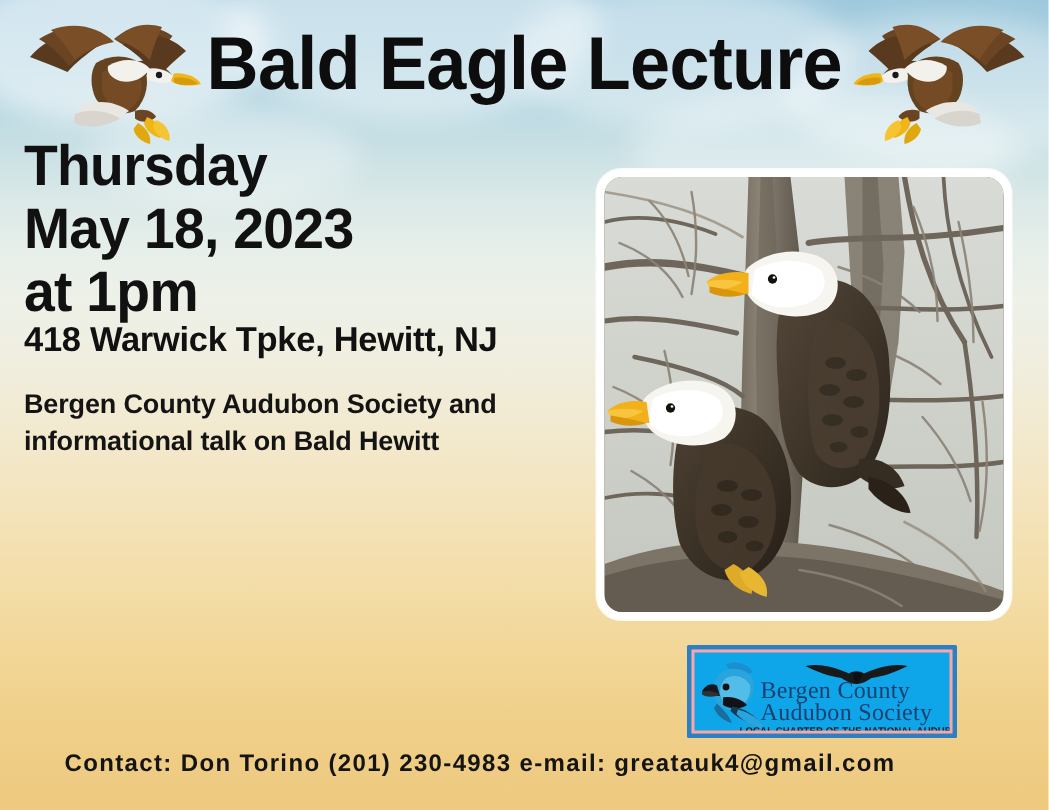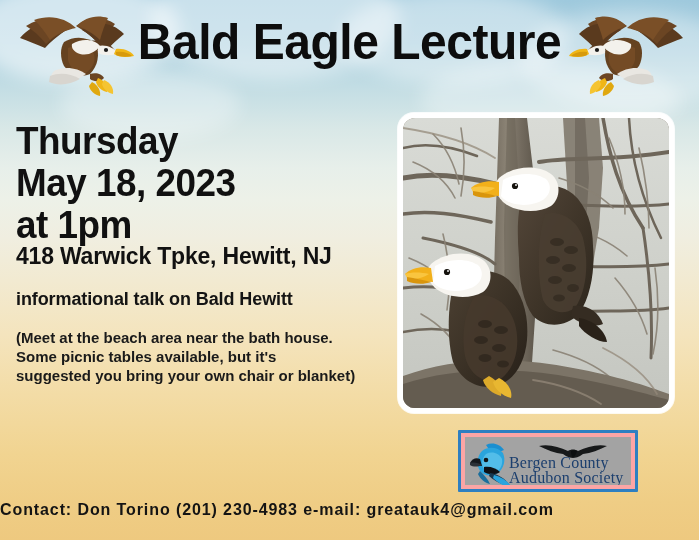--- a/index.html
+++ b/index.html
@@ -79,21 +79,21 @@
     letter-spacing: -0.5px;
     color: #0d0d0d;
     transform: scaleX(0.96);
     white-space: nowrap;
   }
 
   
   #left-col {
     position: absolute;
     left: 16px;
-    top: 120px;
+    top: 90px;
     width: 392px;
   }
   .when {
     font-family: "Liberation Sans Narrow", "Liberation Sans", sans-serif;
     font-weight: bold;
     font-size: 38px;
     line-height: 38px;
     color: #111;
     letter-spacing: -0.5px;
     transform: scaleX(0.97);
@@ -170,22 +170,22 @@
     height: 62px;
     background: #2e7fc1;
     padding: 3px;
     box-sizing: border-box;
     border-radius: 1px;
   }
   #logo-inner {
     position: relative;
     width: 100%;
     height: 100%;
-    background: #a3a3a3;
-    border: 4px solid #fca5a5;
+    background: #0ea5e9;
+    border: 2px solid #fca5a5;
     box-sizing: border-box;
     overflow: hidden;
   }
   #logo-inner svg.jay {
     position: absolute;
     left: 3px; top: 4px;
     width: 46px; height: 48px;
   }
   #logo-inner svg.soar {
     position: absolute;
@@ -218,21 +218,21 @@
     transform: scaleX(0.98);
     transform-origin: left center;
   }
 
   
   #contact {
     position: absolute;
     left: 0;
     top: 500px;
     width: 640px;
-    text-align: left;
+    text-align: center;
     font-family: "Liberation Sans Narrow", "Liberation Sans", sans-serif;
     font-weight: bold;
     font-size: 16px;
     line-height: 20px;
     color: #141414;
     letter-spacing: 0.9px;
     white-space: nowrap;
   }
 </style>
 </head>
@@ -307,28 +307,24 @@
   </div>
 
   <div id="left-col">
     <div class="when l1">Thursday</div>
     <div class="when l2">May 18, 2023</div>
     <div class="when l3">at 1pm</div>
 
     <div class="venue v2">418 Warwick Tpke, Hewitt, NJ</div>
 
     <div id="body-para">
+      <div class="pline">Bergen County Audubon Society and</div>
       <div class="pline">informational talk on Bald Hewitt</div>
     </div>
 
-    <div id="note">
-      <div class="nline">(Meet at the beach area near the bath house.</div>
-      <div class="nline">Some picnic tables available, but it's</div>
-      <div class="nline">suggested you bring your own chair or blanket)</div>
-    </div>
   </div>
 
   <div id="photo-frame">
     <div id="photo" title="Two bald eagles perched on branches in a bare winter tree">
       <svg viewBox="0 0 266 290" xmlns="http://www.w3.org/2000/svg" preserveAspectRatio="none">
         <defs>
           <linearGradient id="skybg" x1="0" y1="0" x2="0" y2="1">
             <stop offset="0%" stop-color="#d9dbd6"></stop>
             <stop offset="50%" stop-color="#cfd1cb"></stop>
             <stop offset="100%" stop-color="#c4c6c0"></stop>

